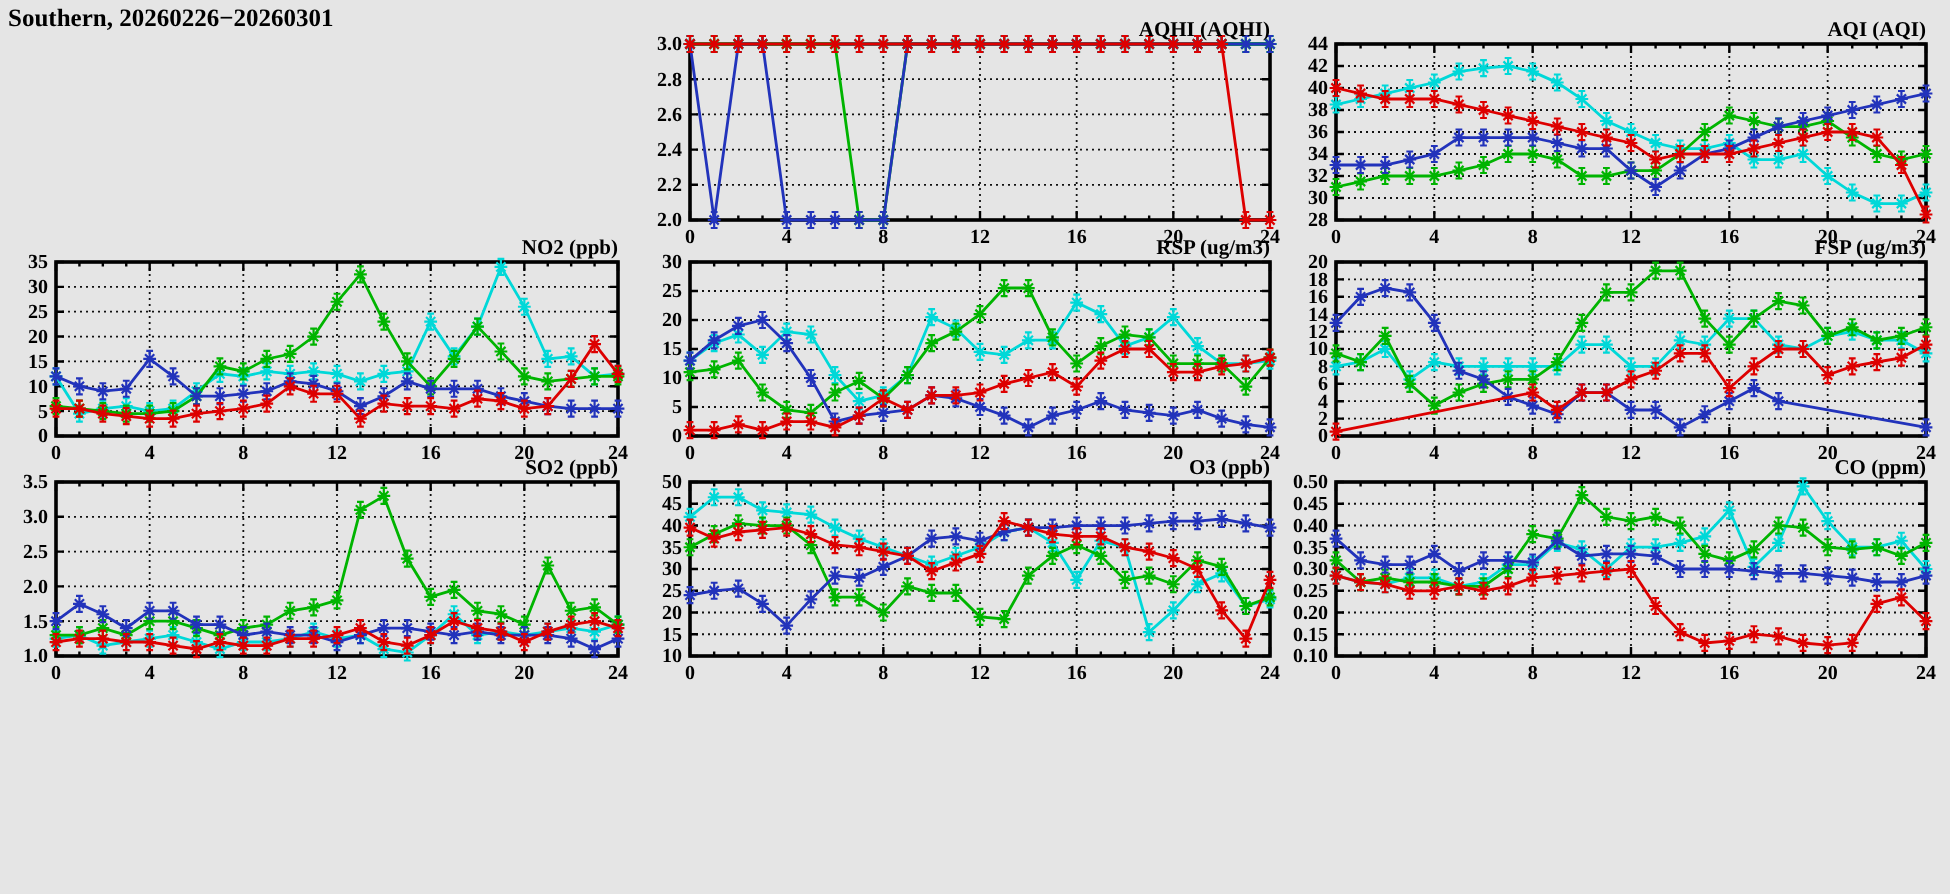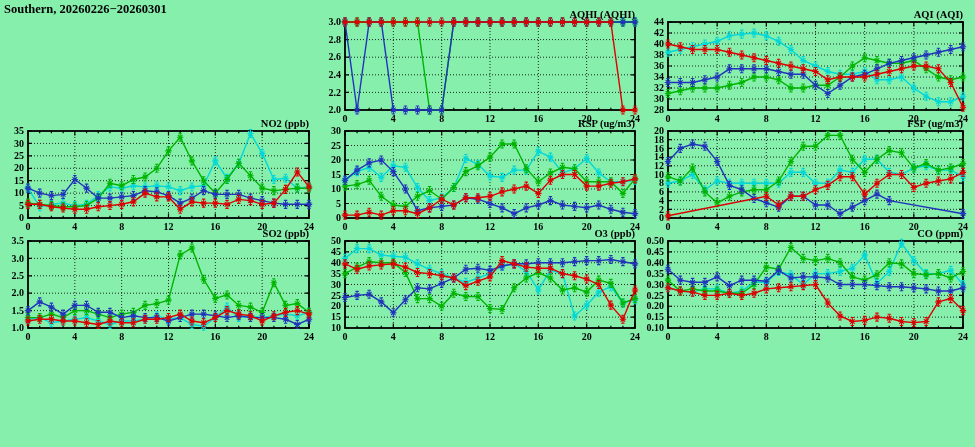--- a/index.html
+++ b/index.html
@@ -1,16 +1,16 @@
 <!DOCTYPE html>
 <html><head>
 <meta charset="utf-8">
 <style>
   html,body{margin:0;padding:0;background:#ffffff;}
-  #page{position:relative;width:975px;height:447px;background:#86efac;overflow:hidden;
+  #page{position:relative;width:975px;height:447px;background:#e5e5e5;overflow:hidden;
         font-family:"Liberation Serif","DejaVu Serif",serif;}
   #page-title{position:absolute;left:4px;top:2px;font-size:12.5px;font-weight:bold;color:#000;
               letter-spacing:0px;white-space:pre;}
   .chart{position:absolute;}
   .chart svg{overflow:visible;position:absolute;left:0;top:0;}
   #chart-aqhi{left:345px;top:22px;width:290px;height:88px;}
   #chart-aqi {left:668px;top:22px;width:295px;height:88px;}
   #chart-no2 {left:28px; top:131px;width:281px;height:87px;}
   #chart-rsp {left:345px;top:131px;width:290px;height:87px;}
   #chart-fsp {left:668px;top:131px;width:295px;height:87px;}

